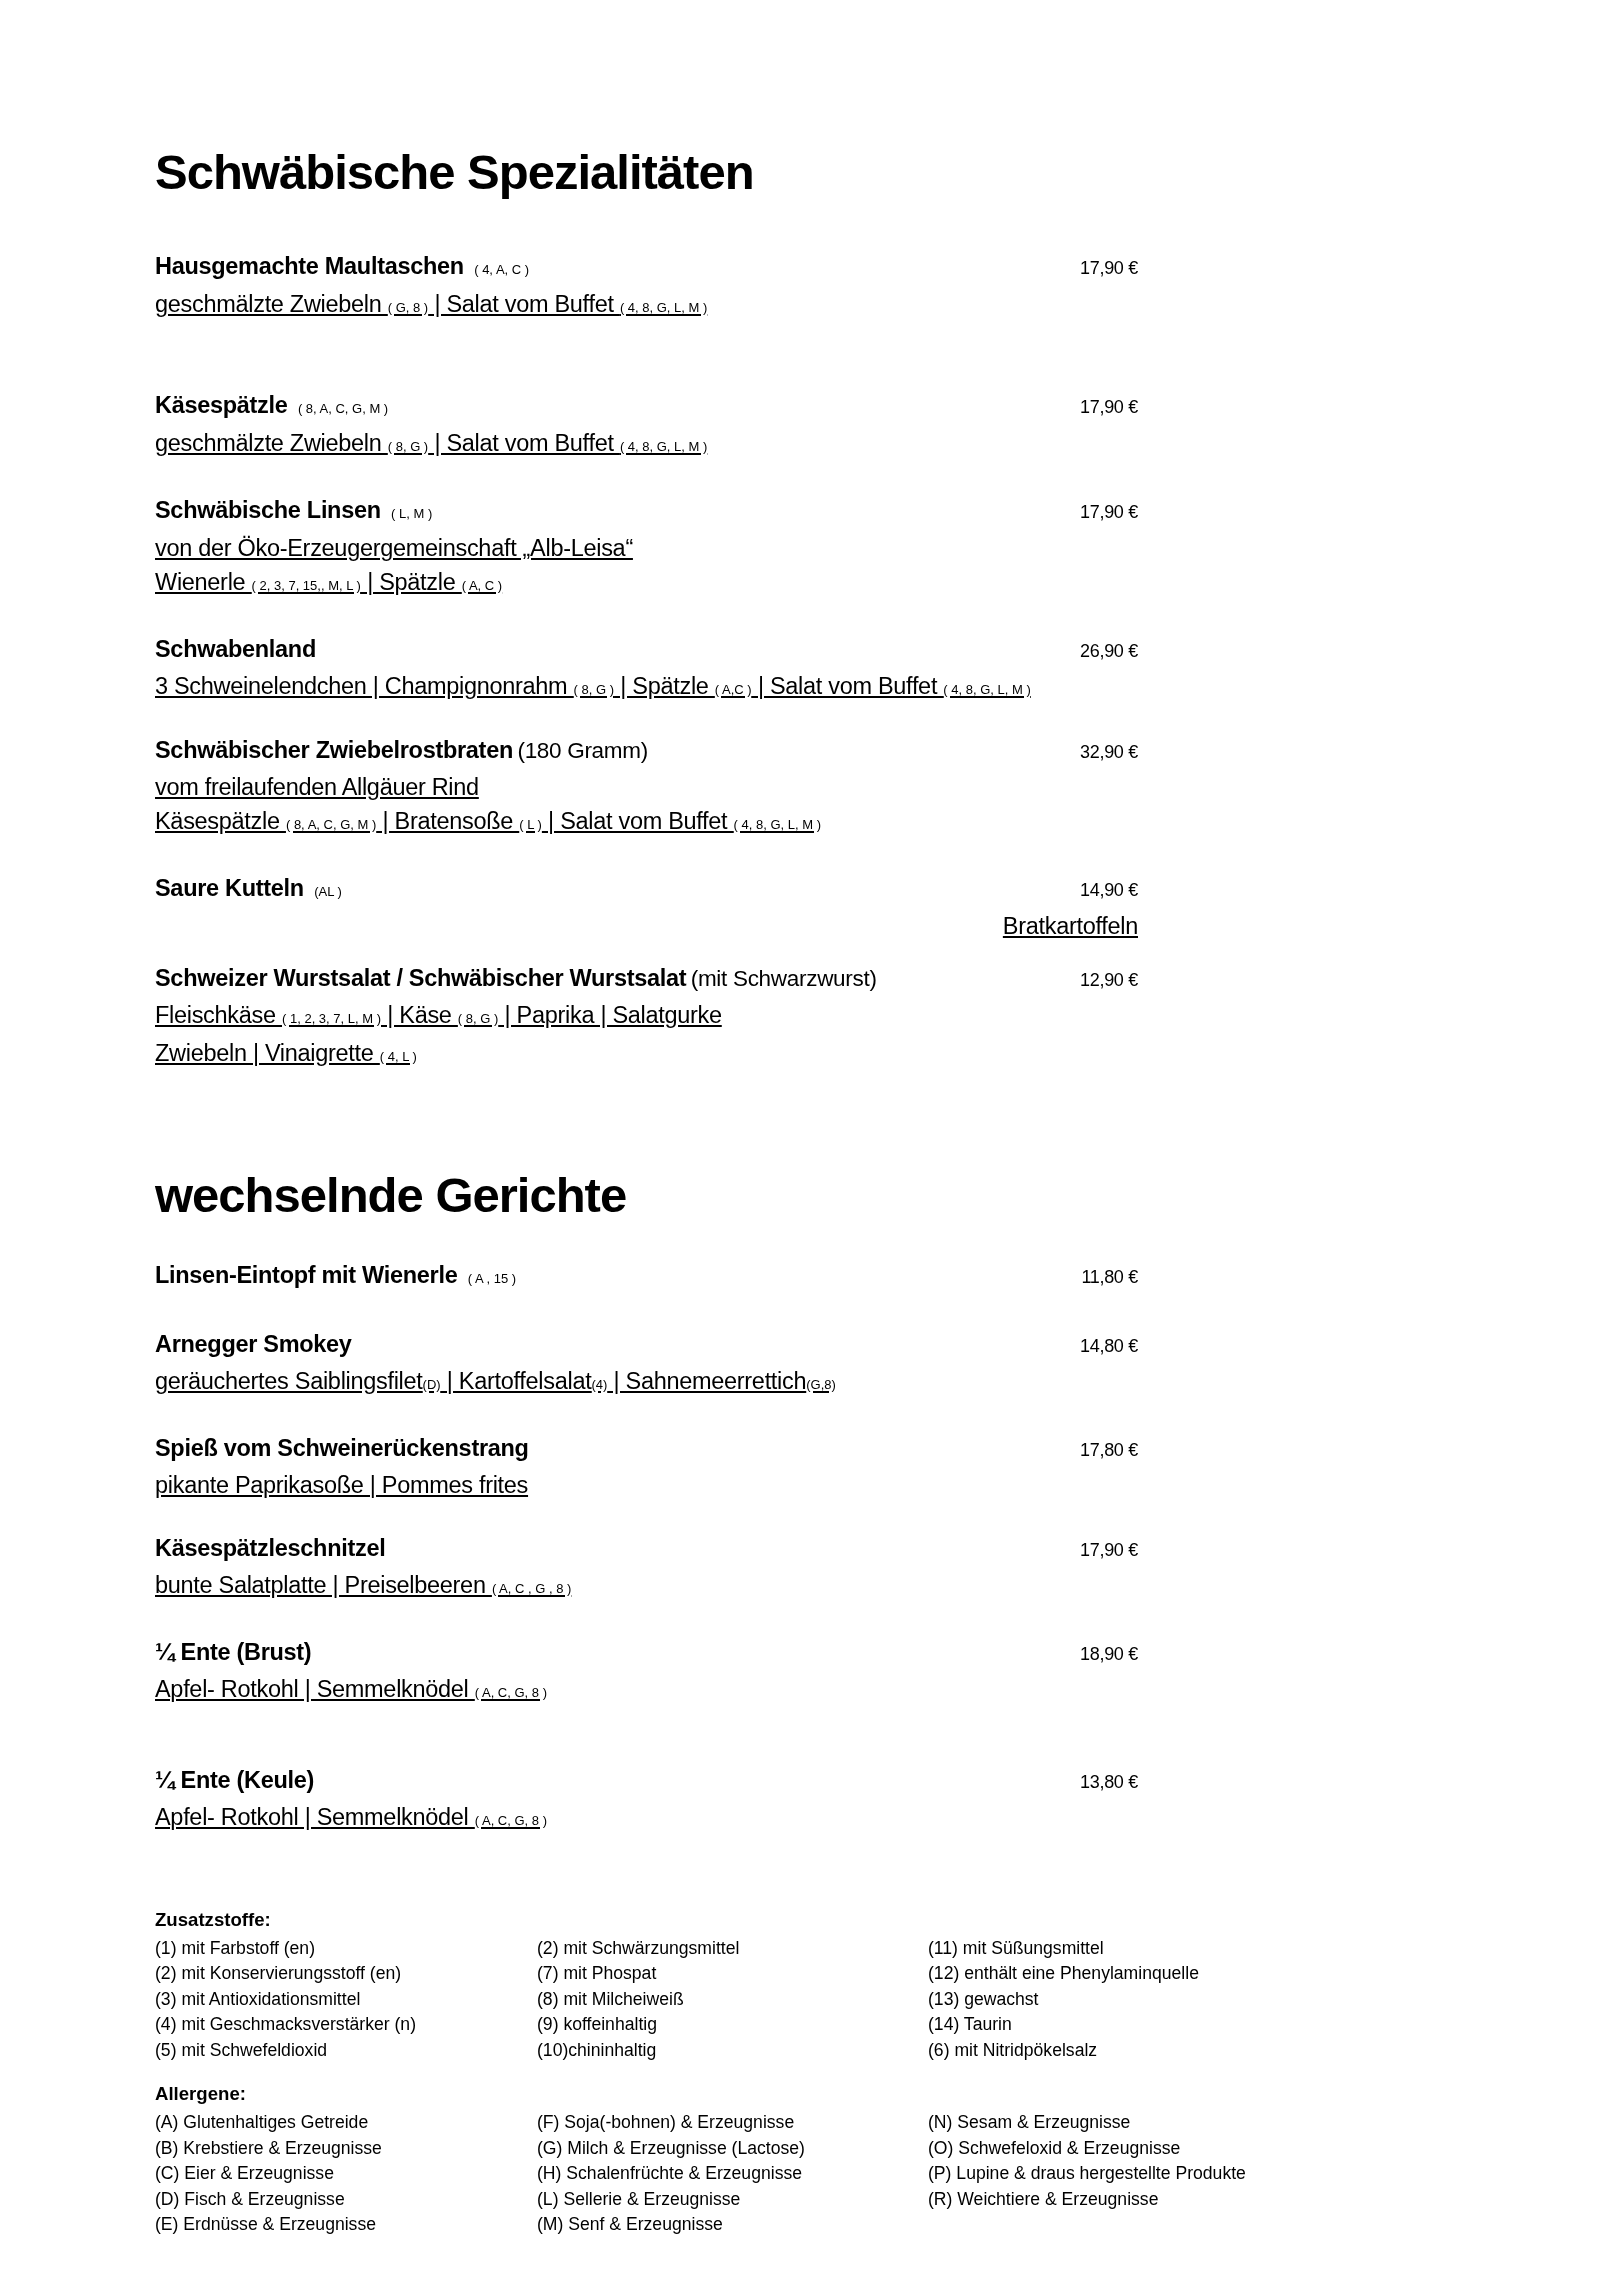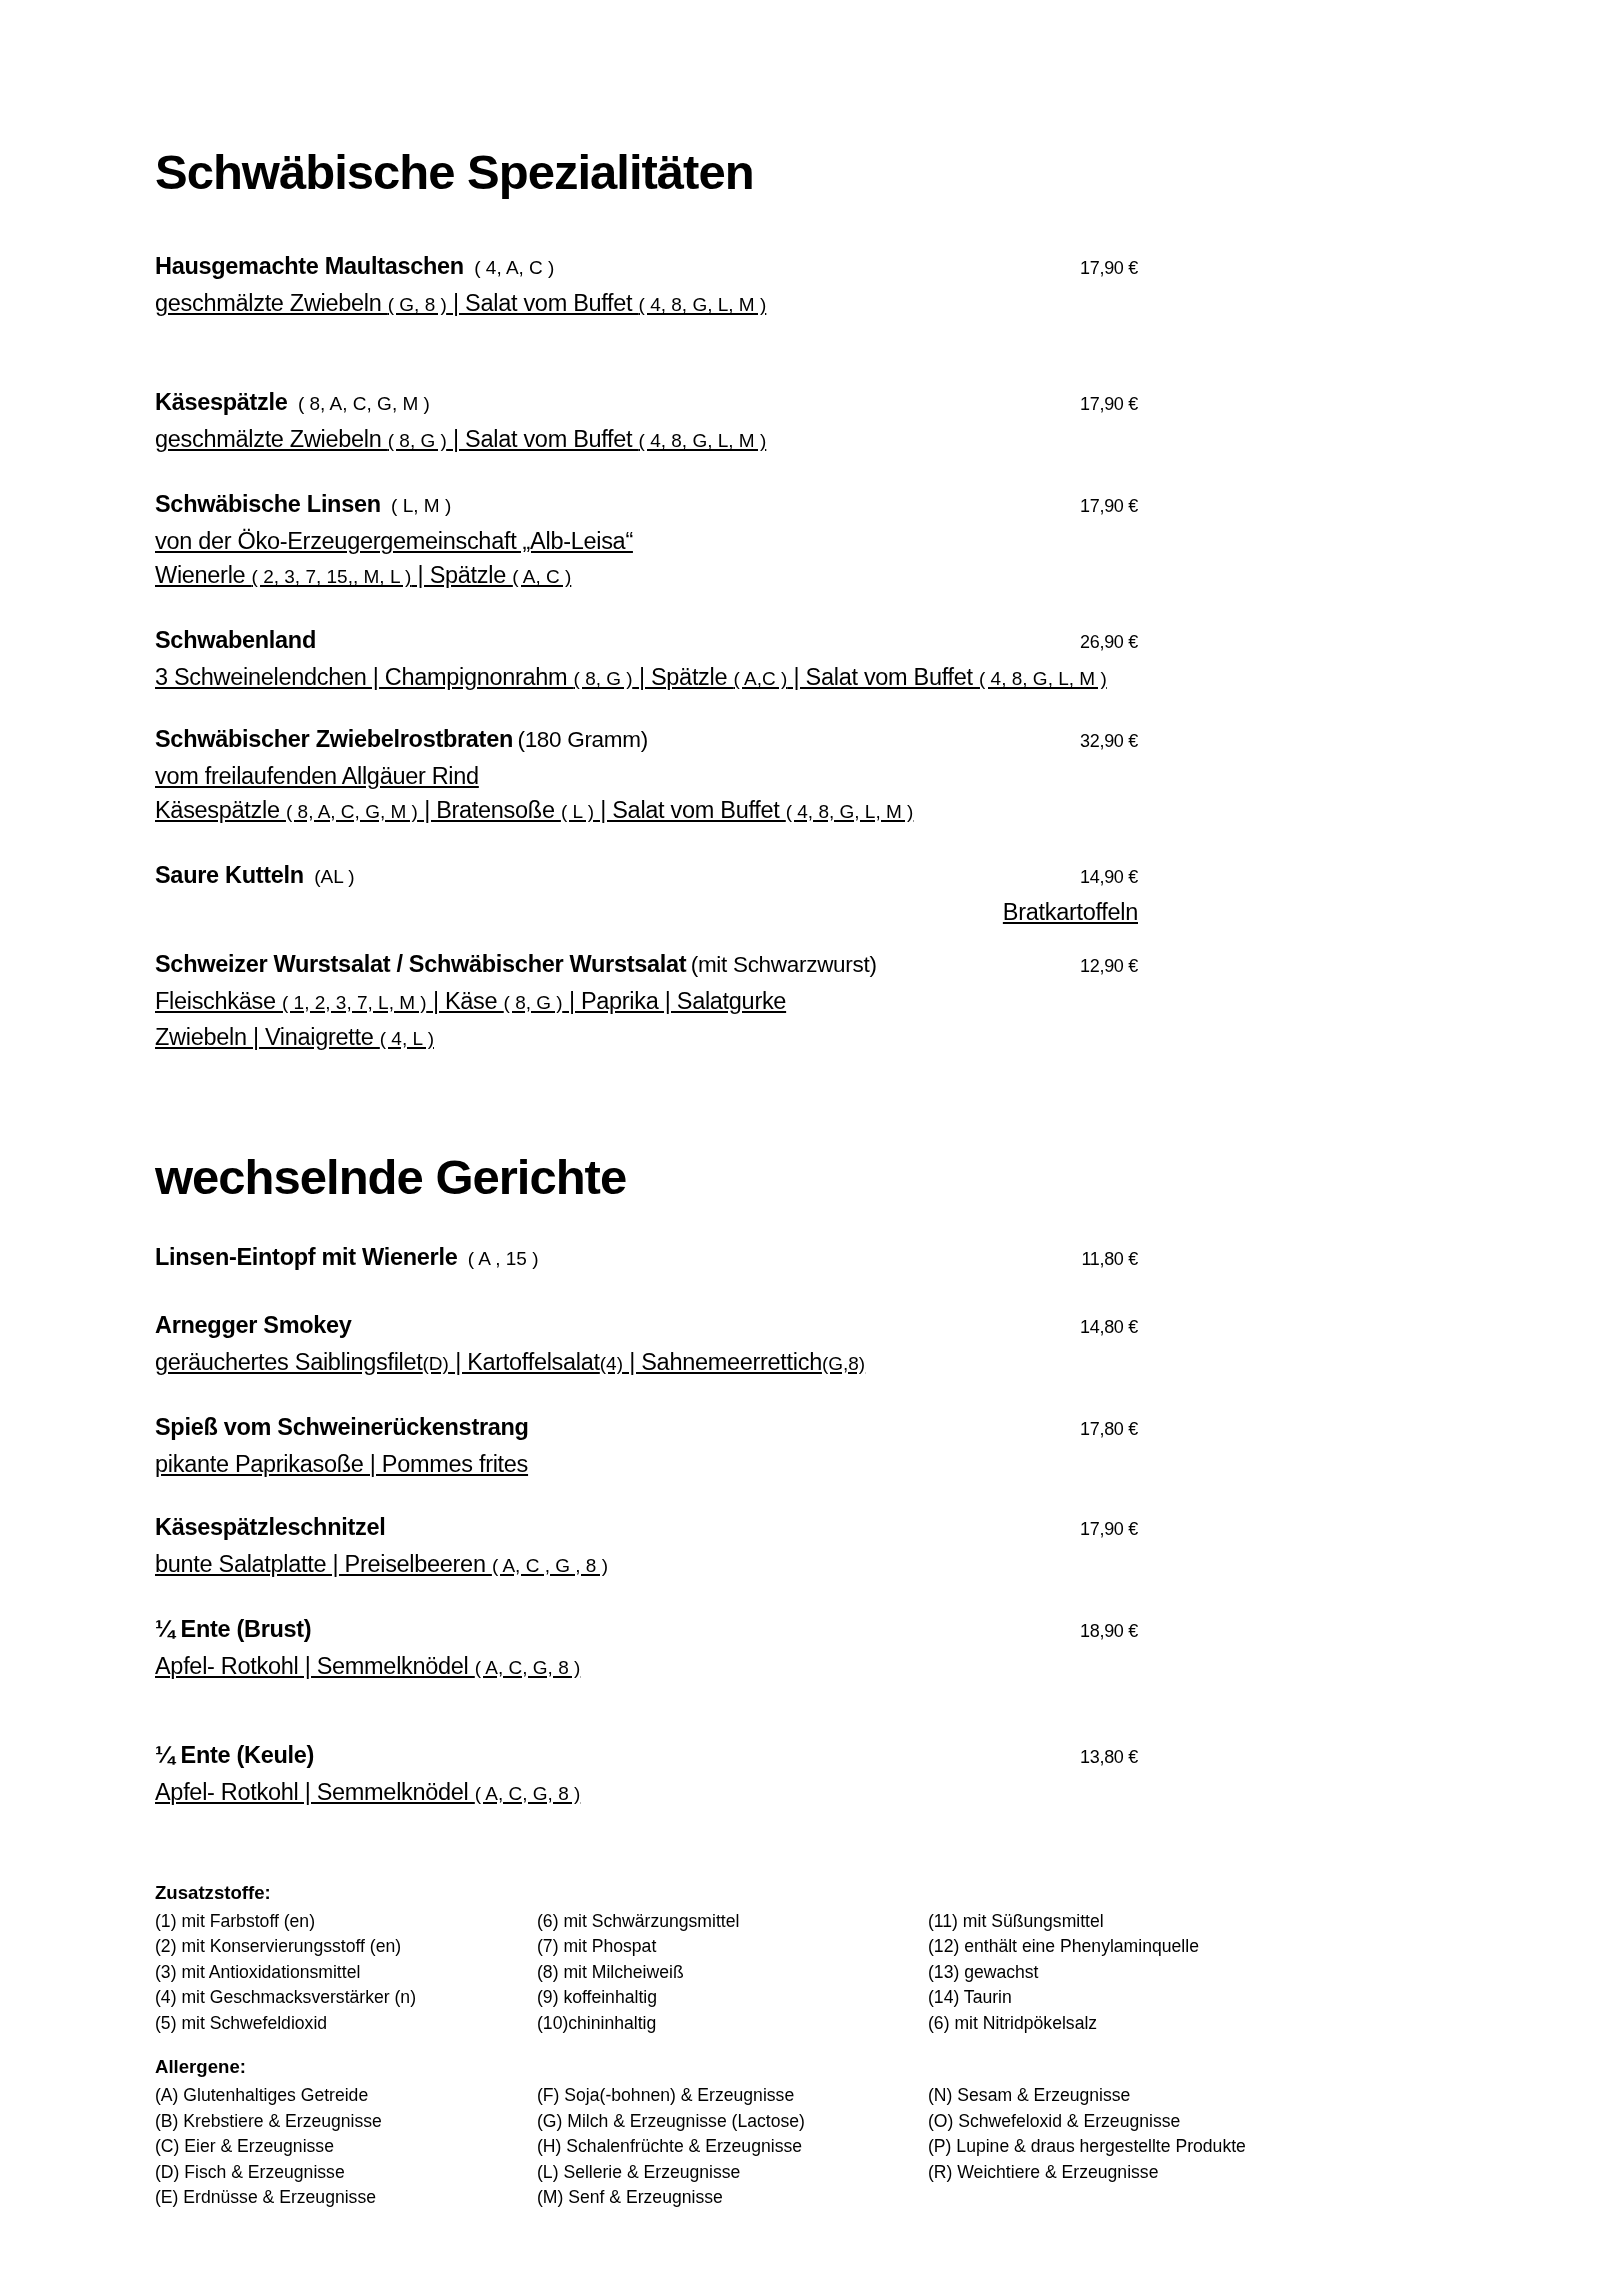--- a/index.html
+++ b/index.html
@@ -34,21 +34,21 @@
   .row {
     display: flex;
     justify-content: space-between;
     align-items: baseline;
     line-height: 34px;
   }
   .name { font-size: 23.5px; font-weight: bold; letter-spacing: -0.3px; }
   .extra { font-size: 22.5px; font-weight: normal; letter-spacing: -0.3px; }
   .price { font-size: 18px; font-weight: normal; white-space: nowrap; letter-spacing: -0.3px; }
   .desc { font-size: 23.5px; line-height: 34px; letter-spacing: -0.3px; text-decoration: underline; }
-  .c { font-size: 19px; letter-spacing: 0; }
+  .c { font-size: 13px; letter-spacing: 0; }
   .name-codes { margin-left: 5.9px; }
   .footer { margin-top: 69px; }
   .foot-heading {
     font-size: 18.6px; font-weight: bold; line-height: 25.5px; margin-bottom: 3.9px;
   }
   .foot-grid {
     display: grid;
     grid-template-columns: 382px 391px auto;
   }
   .foot-col div { font-size: 17.6px; line-height: 25.5px; white-space: nowrap; }
@@ -208,21 +208,21 @@
       <div class="foot-heading">Zusatzstoffe:</div>
       <div class="foot-grid">
         <div class="foot-col">
           <div>(1) mit Farbstoff (en)</div>
           <div>(2) mit Konservierungsstoff (en)</div>
           <div>(3) mit Antioxidationsmittel</div>
           <div>(4) mit Geschmacksverstärker (n)</div>
           <div>(5) mit Schwefeldioxid</div>
         </div>
         <div class="foot-col">
-          <div>(6) mit Schwärzungsmittel</div>
+          <div>(2) mit Schwärzungsmittel</div>
           <div>(7) mit Phospat</div>
           <div>(8) mit Milcheiweiß</div>
           <div>(9) koffeinhaltig</div>
           <div>(10)chininhaltig</div>
         </div>
         <div class="foot-col">
           <div>(11) mit Süßungsmittel</div>
           <div>(12) enthält eine Phenylaminquelle</div>
           <div>(13) gewachst</div>
           <div>(14) Taurin</div>

